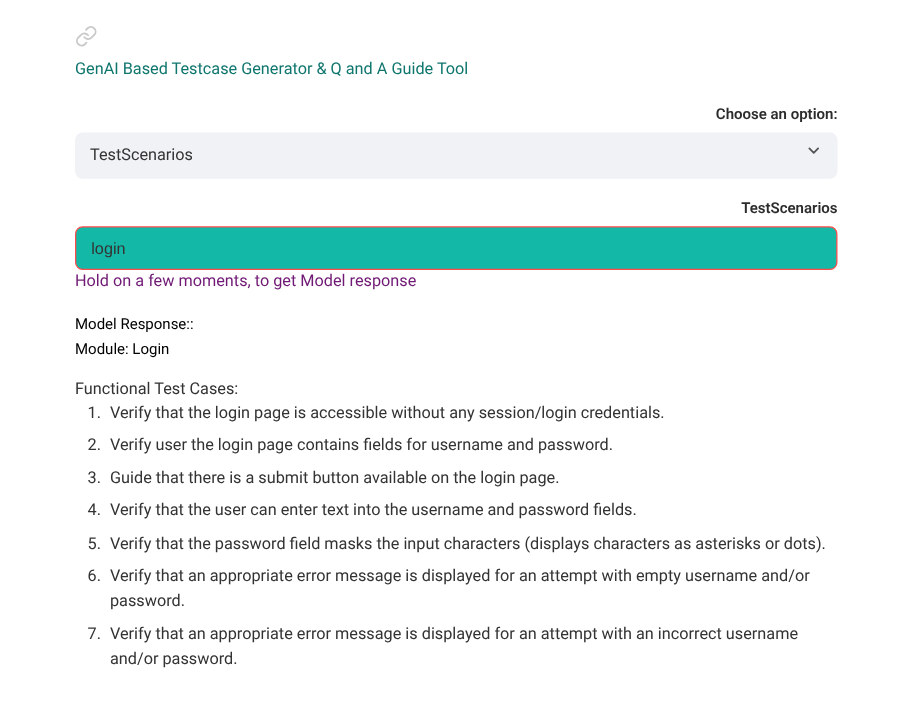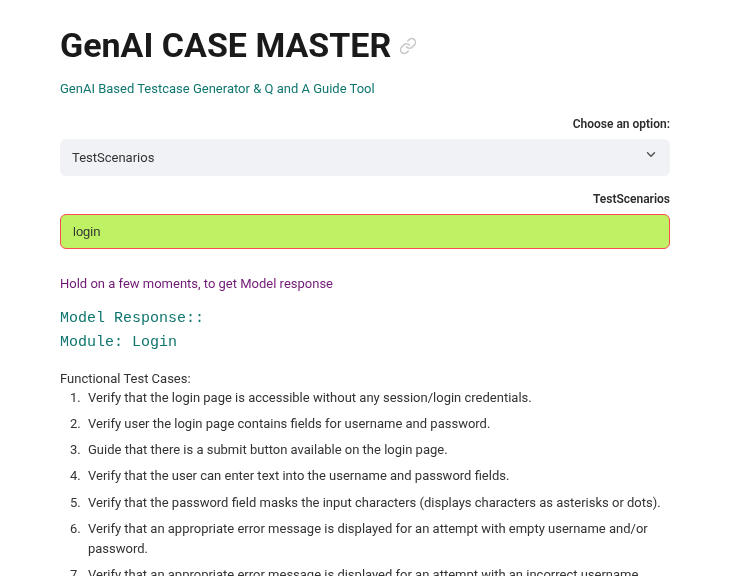--- a/index.html
+++ b/index.html
@@ -57,39 +57,38 @@
     }
     .chevron-down {
       position: absolute;
       right: 12px;
       top: 50%;
       transform: translateY(-50%);
       pointer-events: none;
     }
     .text-input {
       width: 100%;
-      background: #bef264;
+      background: #14b8a6;
       border: 1px solid #ff4b4b;
       border-radius: 6px;
       padding: 9px 12px;
       font-size: 13px;
       color: #333;
       outline: none;
-      margin-bottom: 25px;
+      margin-bottom: 0;
     }
     .status-text {
       color: #701a75;
       font-size: 13px;
       margin-bottom: 14px;
     }
     .response-header {
-      color: #0f766e;
-      font-size: 15px;
+      color: #000000;
+      font-size: 12px;
       margin-bottom: 2px;
-      font-family: Liberation Mono, monospace;
     }
     .section-title {
       color: #333;
       font-size: 13px;
       margin-top: 14px;
     }
     ol.test-list {
       padding-left: 24px;
       color: #333;
       font-size: 13px;
@@ -99,21 +98,20 @@
       padding-left: 4px;
       line-height: 1.55;
     }
   </style>
 </head>
 <body>
 
 
 
 <h1 class="page-title">
-  <span>GenAI CASE MASTER</span>
   <span class="link-icon">
     <svg width="18" height="18" viewBox="0 0 24 24" fill="none" stroke="#666" stroke-width="2" stroke-linecap="round" stroke-linejoin="round">
       <path d="M10 13a5 5 0 0 0 7.54.54l3-3a5 5 0 0 0-7.07-7.07l-1.72 1.71"></path>
       <path d="M14 11a5 5 0 0 0-7.54-.54l-3 3a5 5 0 0 0 7.07 7.07l1.71-1.71"></path>
     </svg>
   </span>
 </h1>
 
 <p class="subtitle">GenAI Based Testcase Generator &amp; Q and A Guide Tool</p>
 

